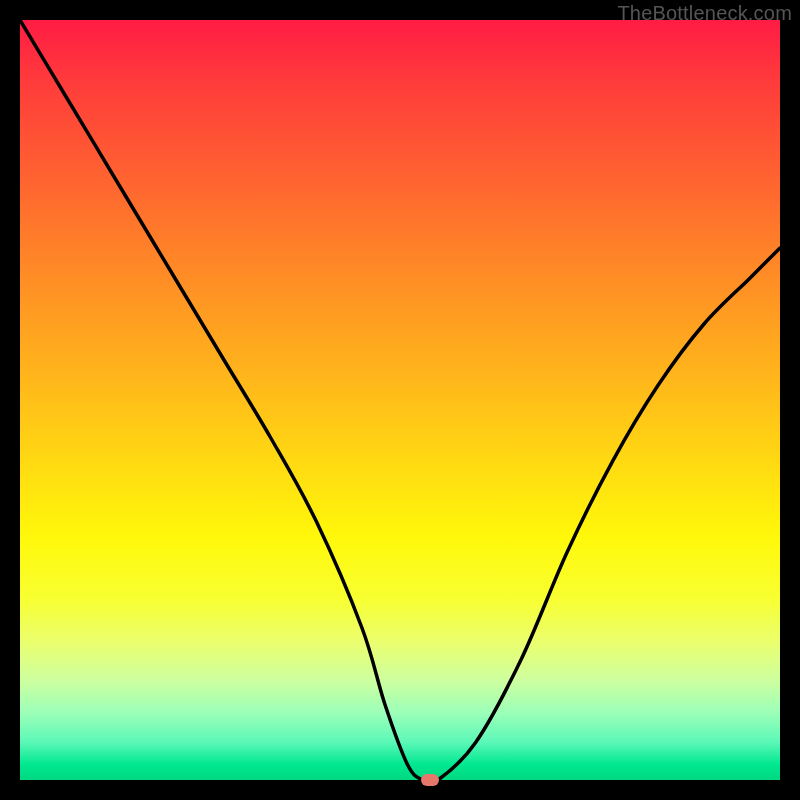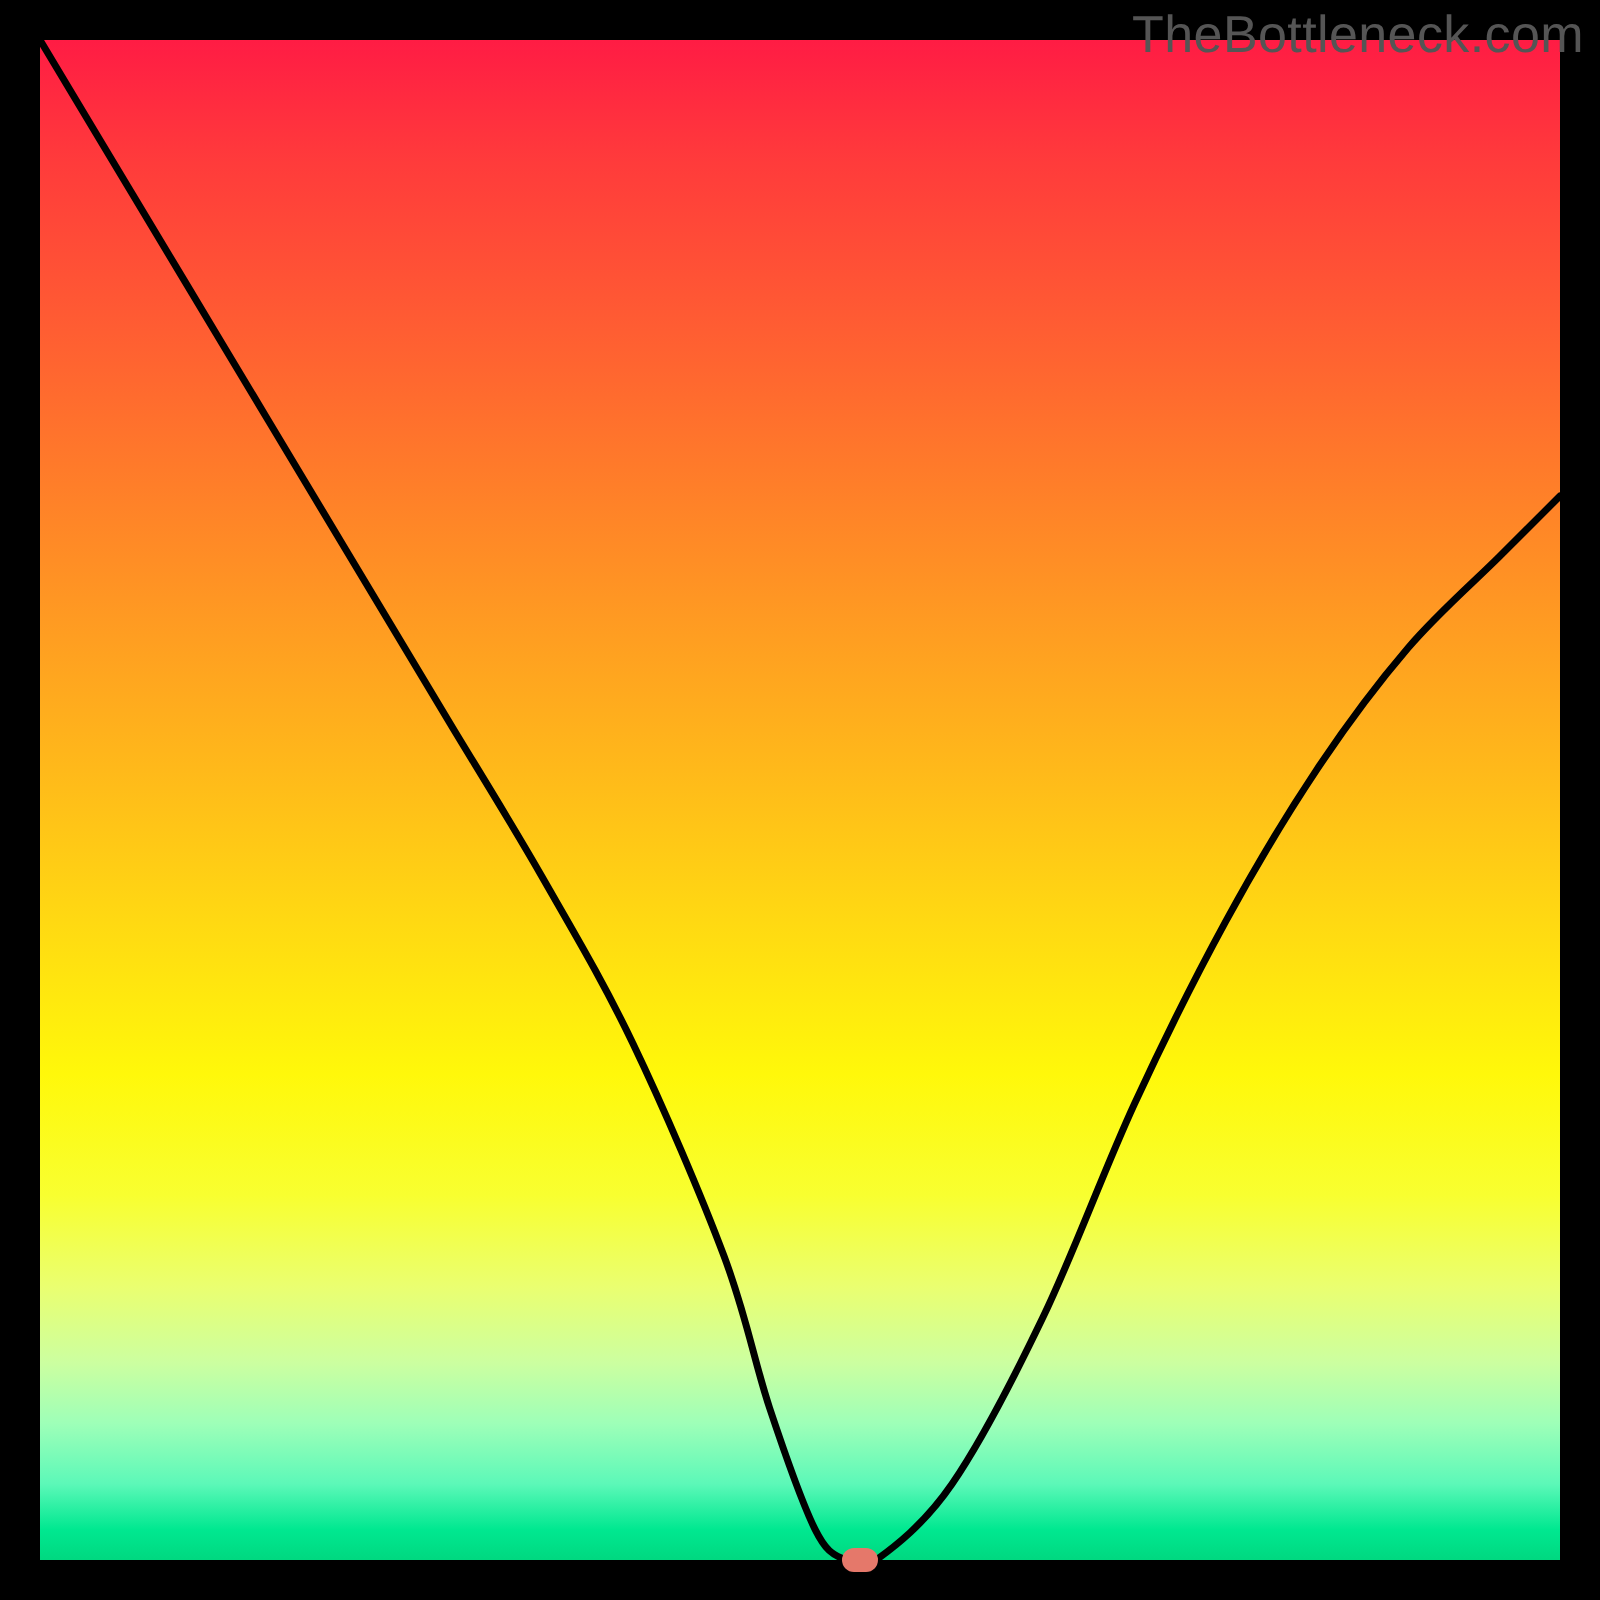--- a/index.html
+++ b/index.html
@@ -56,21 +56,21 @@
     height: 12px;
     background: #e5786a;
     border-radius: 6px;
     transform: translate(-50%, -50%);
   }
   .watermark {
     position: absolute;
     top: 2px;
     right: 8px;
     color: #555;
-    font-size: 26px;
+    font-size: 20px;
     font-weight: 500;
     letter-spacing: 0.2px;
     text-align: center;
   }
 </style>
 </head>
 <body>
 
 <div class="plot-area">
   <div class="gradient-bg"></div>

